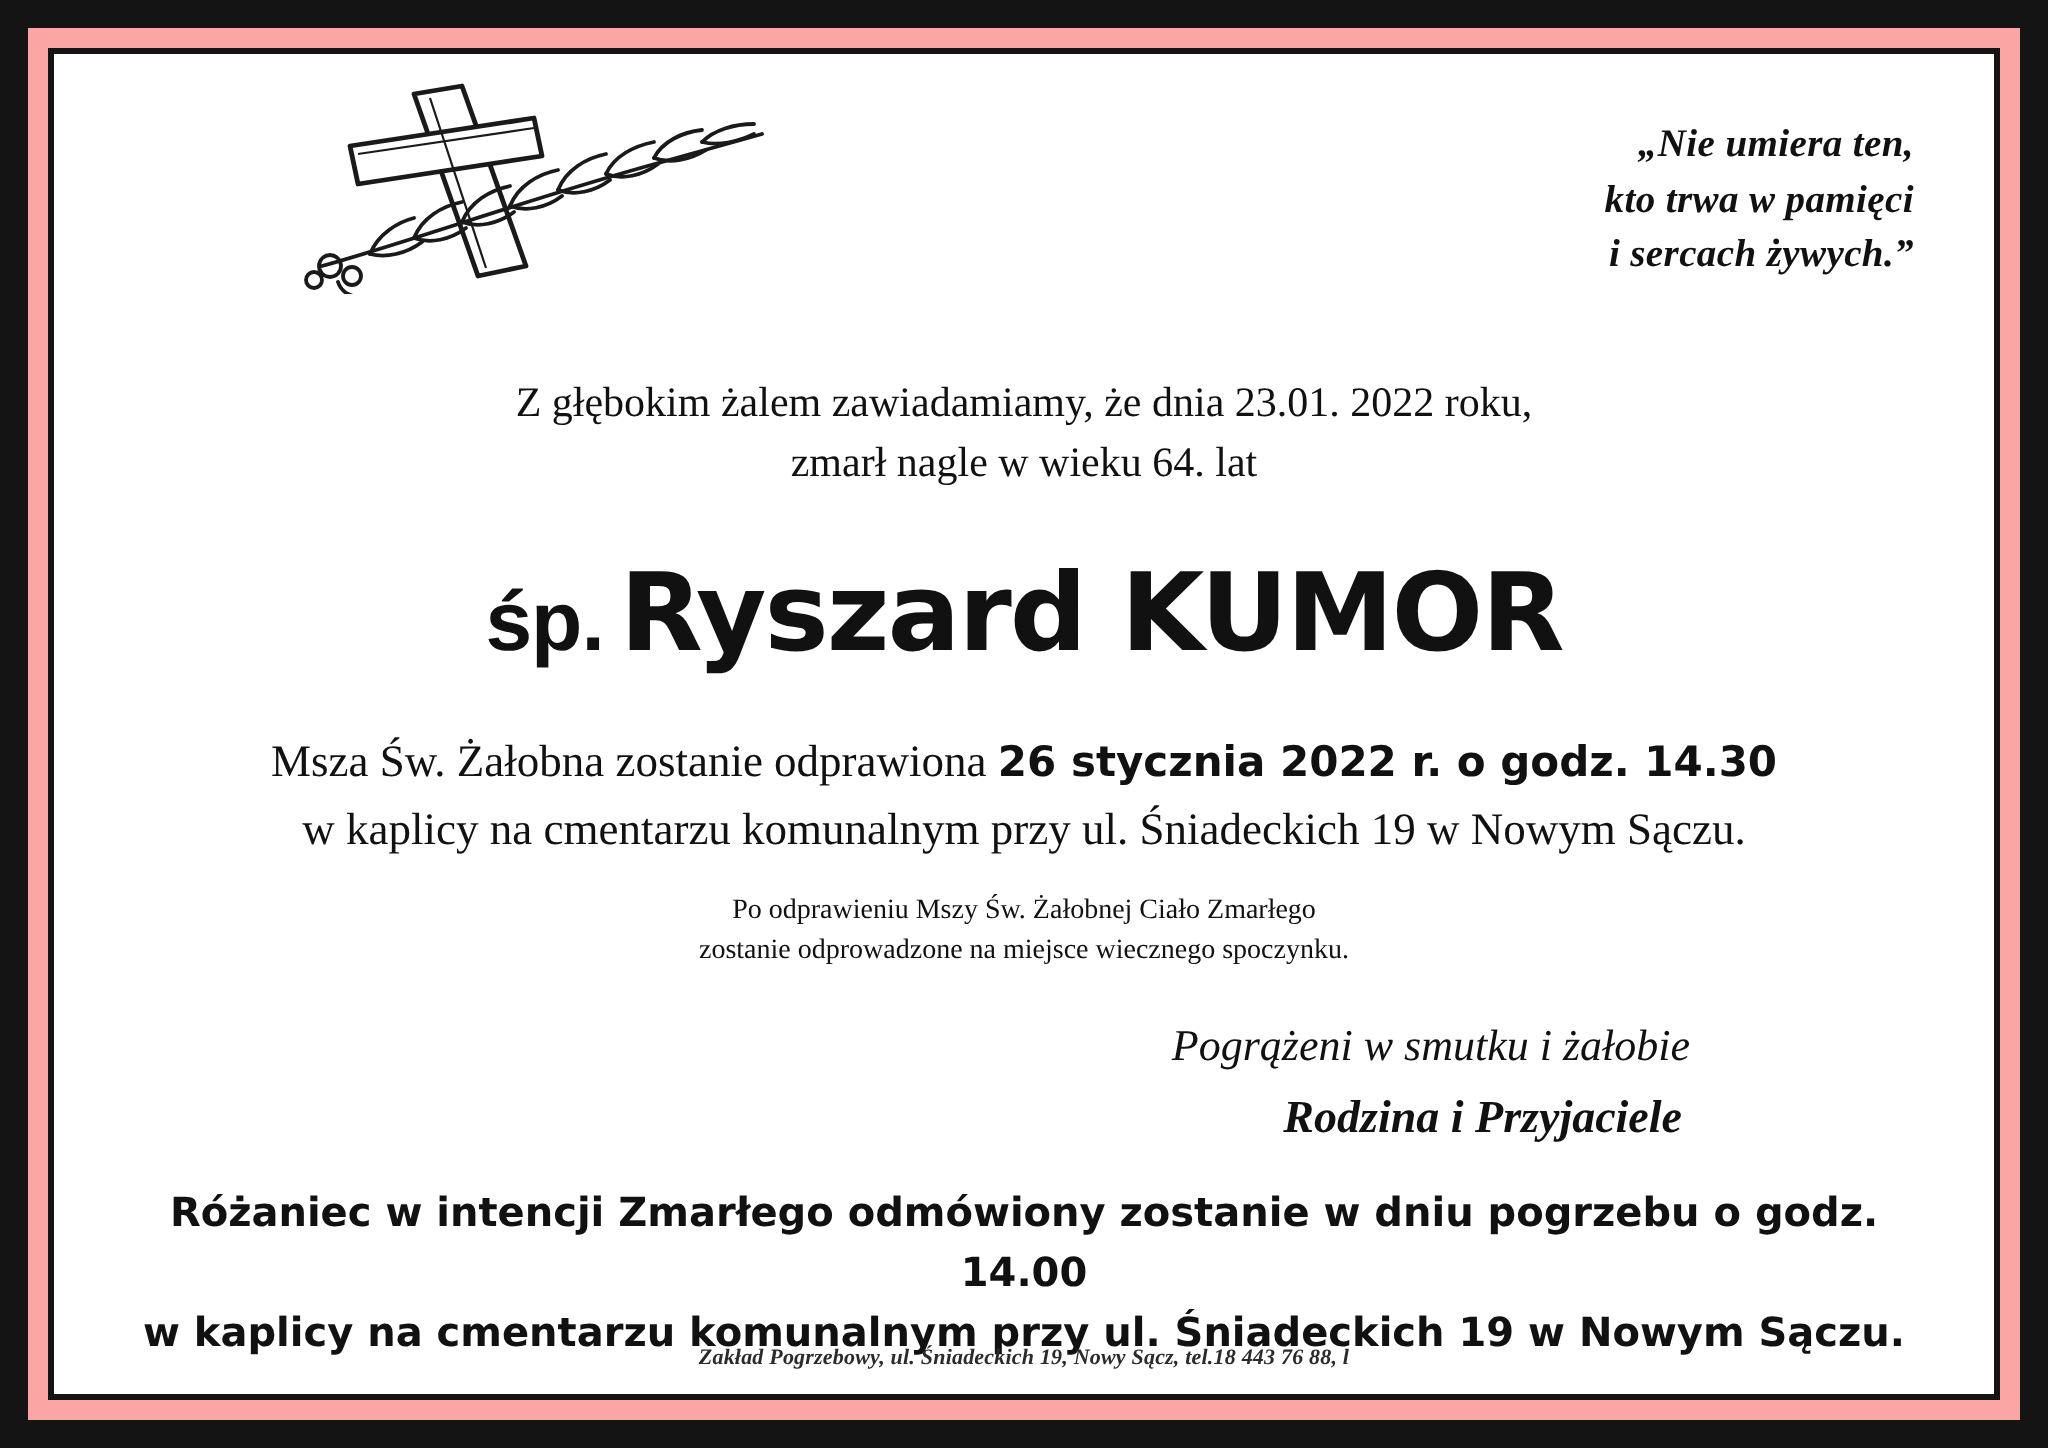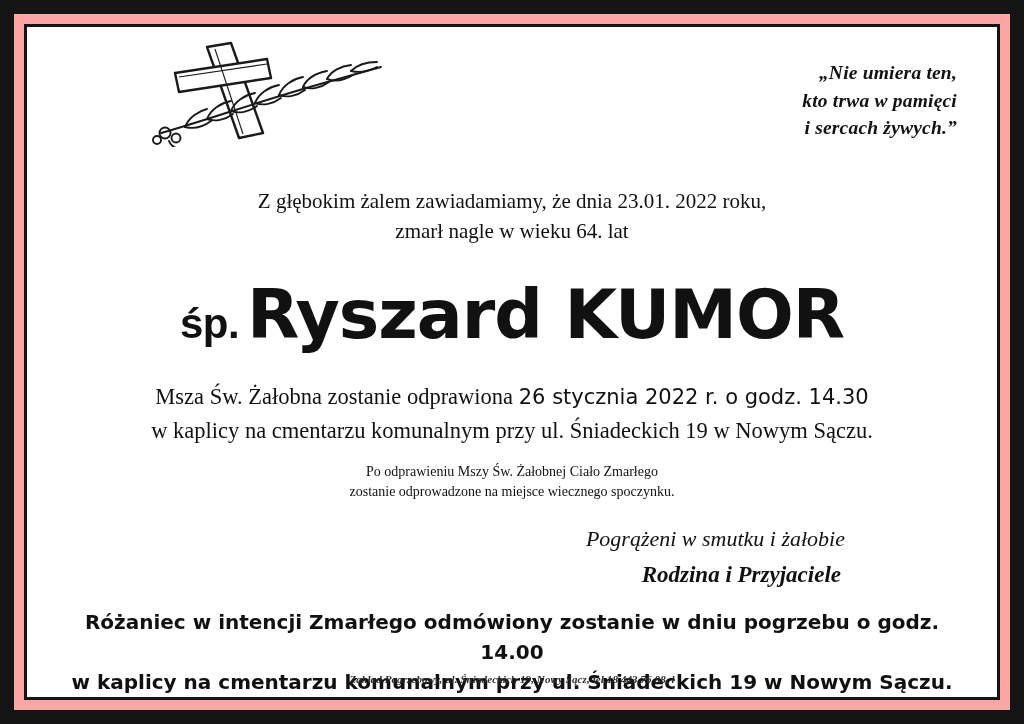--- a/index.html
+++ b/index.html
@@ -92,35 +92,35 @@
   .sp {
     font-family: Liberation Sans, sans-serif;
     font-weight: bold;
     font-size: 42px;
     letter-spacing: -0.5px;
     vertical-align: baseline;
   }
   .name {
     font-family: "DejaVu Sans", sans-serif;
     font-weight: bold;
-    font-size: 68px;
+    font-size: 54px;
     letter-spacing: -1px;
     margin-left: 8px;
   }
 
   
   .mass {
     text-align: center;
     font-size: 22.5px;
     line-height: 1.52;
     margin-top: 26px;
   }
   .mass .strong {
     font-family: "DejaVu Sans", sans-serif;
-    font-weight: normal;
+    font-weight: bold;
     font-size: 21px;
   }
   .mass-line2 {
     text-align: center;
     font-size: 22.5px;
     line-height: 1.5;
   }
   .after {
     text-align: center;
     font-size: 14px;

